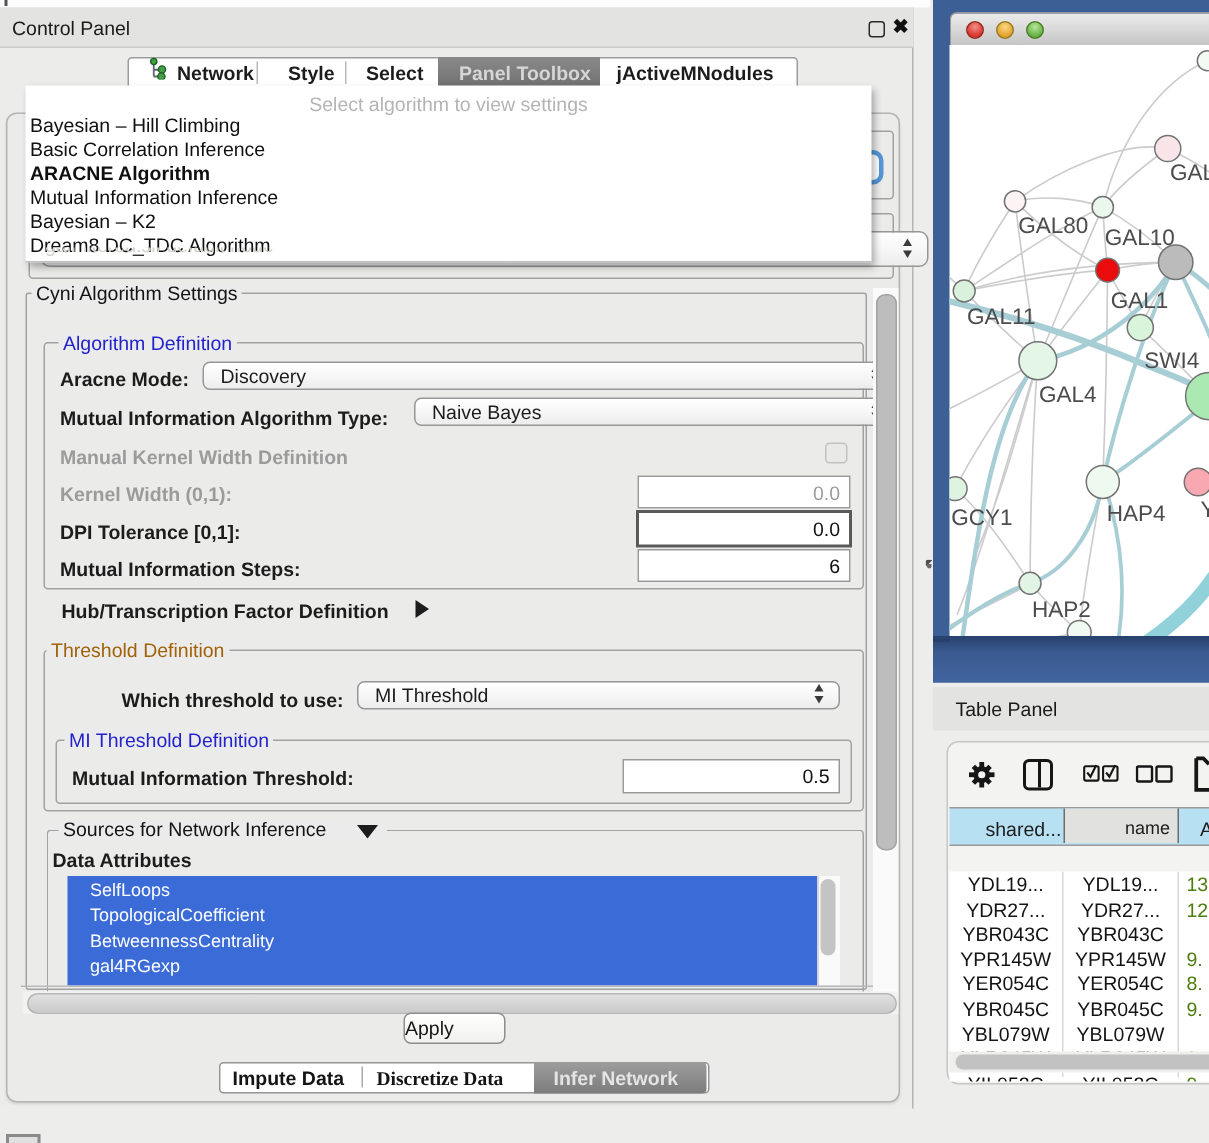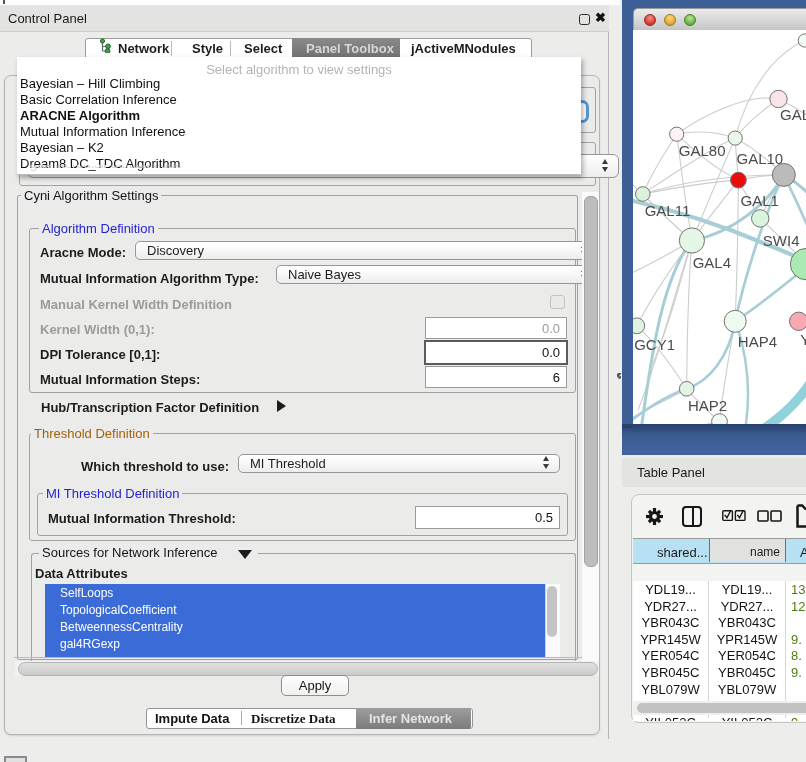--- a/index.html
+++ b/index.html
@@ -125,21 +125,21 @@
 <div class="abs" style="left:18px;top:662px;width:578px;height:12px;background:linear-gradient(#e0e0e0,#cacaca);border:1px solid #b4b4b4;border-radius:7px;"></div>
 
 <div class="abs" style="left:17px;top:57px;width:564px;height:117px;background:#ffffff;border-bottom:1px solid #bdbdbd;box-shadow:2px 3px 5px rgba(0,0,0,0.32);">
   <div class="abs" style="left:0;top:5px;width:564px;text-align:center;font-size:13px;color:#b4b4b3;">Select algorithm to view settings</div>
   <div class="abs" style="left:3px;top:19px;font-size:13px;color:#101010;line-height:15.9px;">Bayesian – Hill Climbing<br>Basic Correlation Inference<br><b>ARACNE Algorithm</b><br>Mutual Information Inference<br>Bayesian – K2<br>Dream8 DC_TDC Algorithm</div>
   <div class="abs" style="left:13px;top:108px;height:9px;width:300px;overflow:hidden;">
       <span style="position:absolute;top:-9px;font-size:13px;color:#d2d2cd;">galFiltered.sif default node</span>
     </div>
 </div>
 
-<div class="abs" style="left:269px;top:675px;width:66px;height:19px;background:linear-gradient(#fefefe,#f1f1f0);border:1px solid #8d8d8d;border-radius:5px;text-align:center;font-size:13px;color:#161616;line-height:19px;margin-left:12px;">Apply</div>
+<div class="abs" style="left:269px;top:675px;width:66px;height:19px;background:linear-gradient(#fefefe,#f1f1f0);border:1px solid #8d8d8d;border-radius:5px;font-size:13px;color:#161616;line-height:19px;">Apply</div>
 
 <div class="abs" style="left:146px;top:708px;width:325px;height:19px;background:#fff;border:1px solid #959595;border-radius:3px;"></div>
 <div class="abs" style="left:241px;top:711px;width:1px;height:14px;background:#aaa;"></div>
 <div class="abs" style="left:356px;top:708px;width:115px;height:21px;background:linear-gradient(#9d9d9d,#7c7c7c);border-radius:0 3px 3px 0;"></div>
 <div class="abs" style="left:155px;top:711px;font-size:13px;font-weight:600;color:#141414;">Impute Data</div>
 <div class="abs" style="left:251px;top:711px;font-size:13px;font-weight:600;color:#141414;font-family:Liberation Serif, serif;">Discretize Data</div>
 <div class="abs" style="left:369px;top:711px;font-size:13px;font-weight:600;color:#e4e4e4;">Infer Network</div>
 
 <div class="abs" style="left:4px;top:756px;width:19px;height:12px;background:#e0e0e0;border:2px solid #8a8a8a;"></div>
 

